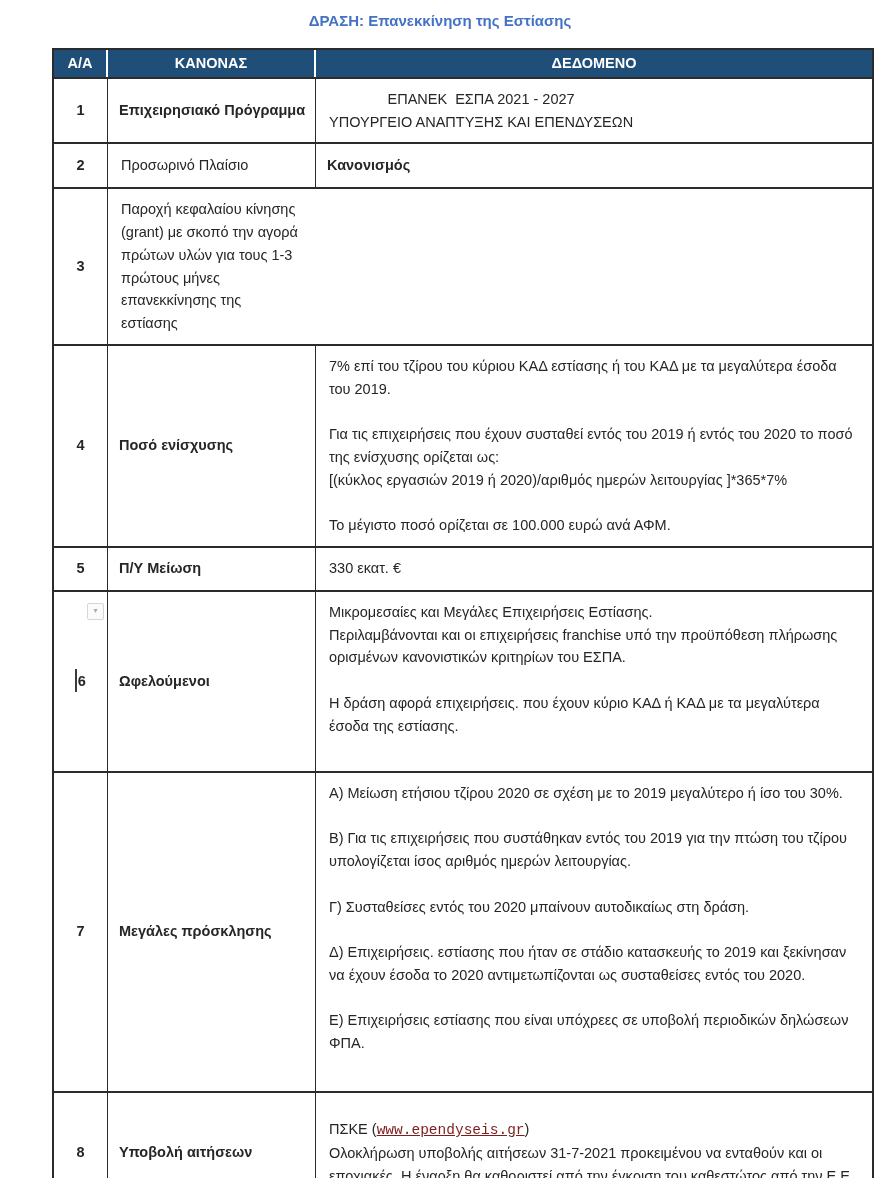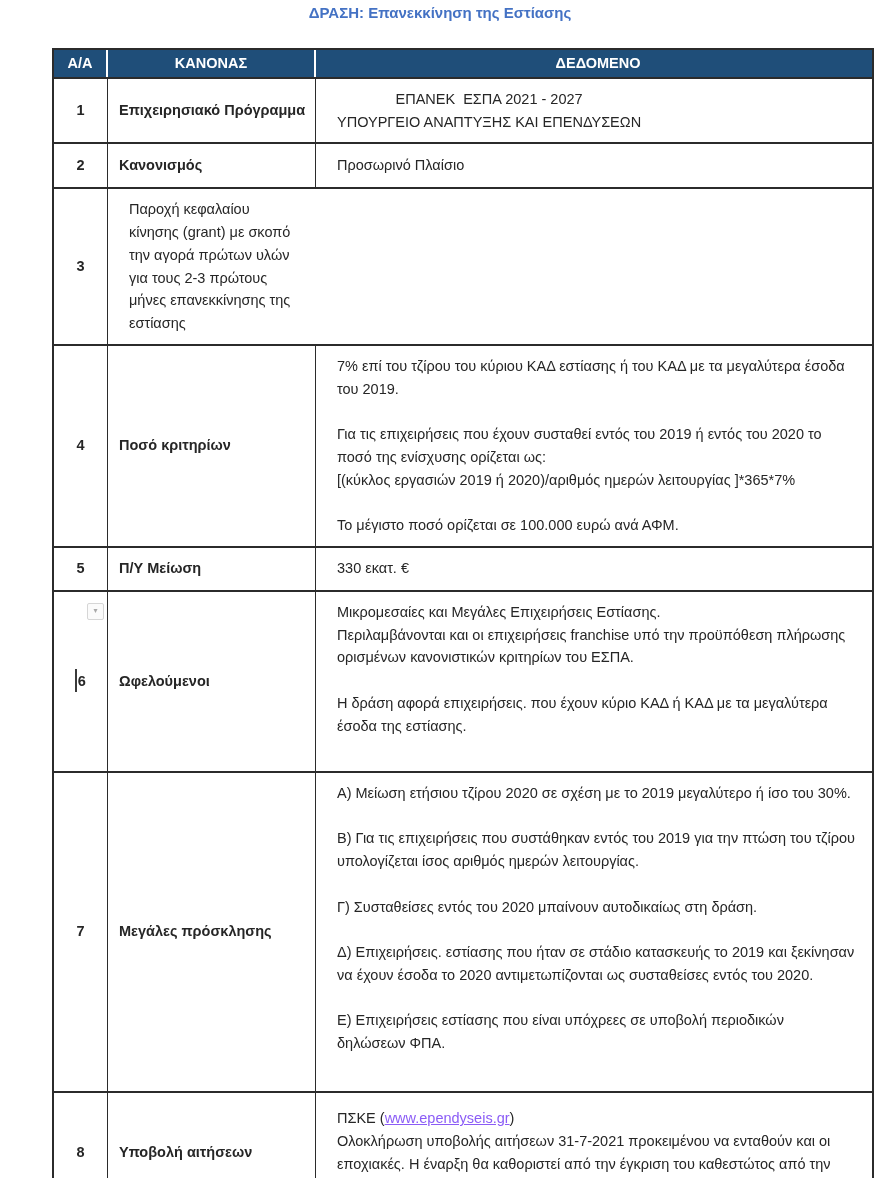--- a/index.html
+++ b/index.html
@@ -4,21 +4,21 @@
 <style>
   html,body{margin:0;padding:0;background:#ffffff;}
   body{
     width:880px;height:1178px;
     font-family:"Liberation Sans","DejaVu Sans",sans-serif;
     color:#262626;
     -webkit-font-smoothing:antialiased;
   }
   .page{position:relative;width:880px;height:1178px;overflow:hidden;}
   .doc-title{
-    padding-top:4px;
+    padding-top:12px;
     text-align:center;
     font-size:15px;
     font-weight:bold;
     color:#4472C4;
   }
   .tbl{
     position:absolute;left:52px;top:48px;width:822px;
     border:2px solid #2b2b2b;
     box-sizing:border-box;
     background:#fff;
@@ -29,21 +29,21 @@
     border-bottom:2px solid #2b2b2b;
     box-sizing:border-box;
   }
   .trow:last-child{border-bottom:none;}
   .cell{
     box-sizing:border-box;
     border-right:1px solid #2b2b2b;
     font-size:14.5px;
     line-height:1.57;
   }
-  .cell:last-child{border-right:none;margin-left:8px;}
+  .cell:last-child{border-right:none;}
   
   .thead{background:#1F4E79;min-height:25px;}
   .thead .cell{
     border-right:2px solid #ffffff;
     color:#ffffff;
     font-weight:bold;
     display:flex;align-items:center;justify-content:center;
     padding:2px 4px;
   }
   .thead .cell:last-child{border-right:none;}
@@ -69,21 +69,21 @@
   .h1{min-height:49px;}
   .h2{min-height:45px;}
   .h3{min-height:53px;}
   .h4{min-height:197px;}
   .h5{min-height:44px;}
   .h6{min-height:181px;}
   .h7{min-height:320px;}
   .h8{min-height:122px;}
   .h9{min-height:44px;}
   
-  a.doc-link{color:#8b5cf6;text-decoration:underline;cursor:pointer;}
+  a.doc-link{color:#7f1d1d;text-decoration:underline;cursor:pointer;font-family:Liberation Mono, monospace;}
   
   .marker{
     position:absolute;top:11px;right:3px;
     width:15px;height:15px;
     background:#fbfbfb;
     border:1px solid #d6d6d6;
     border-radius:2px;
     display:flex;align-items:center;justify-content:center;
     font-size:8px;color:#a9a9a9;
     line-height:1;
@@ -115,36 +115,36 @@
       <div class="cell c-num">1</div>
       <div class="cell c-rule">Επιχειρησιακό Πρόγραμμα</div>
       <div class="cell c-data mid center">
         <div class="txt">ΕΠΑΝΕΚ &nbsp;ΕΣΠΑ 2021 - 2027
 ΥΠΟΥΡΓΕΙΟ ΑΝΑΠΤΥΞΗΣ ΚΑΙ ΕΠΕΝΔΥΣΕΩΝ</div>
       </div>
     </div>
 
     <div class="trow h2">
       <div class="cell c-num">2</div>
+      <div class="cell c-data mid">
+        <div class="txt">Προσωρινό Πλαίσιο</div>
+      </div>
       <div class="cell c-rule">Κανονισμός</div>
-      <div class="cell c-data mid">
-        <div class="txt">Προσωρινό Πλαίσιο</div>
-      </div>
     </div>
 
     <div class="trow h3">
       <div class="cell c-num">3</div>
       <div class="cell c-data mid">
-        <div class="txt">Παροχή κεφαλαίου κίνησης (grant) με σκοπό την αγορά πρώτων υλών για τους 2-3 πρώτους μήνες επανεκκίνησης της εστίασης</div>
+        <div class="txt">Παροχή κεφαλαίου κίνησης (grant) με σκοπό την αγορά πρώτων υλών για τους 1-3 πρώτους μήνες επανεκκίνησης της εστίασης</div>
       </div>
     </div>
 
     <div class="trow h4">
       <div class="cell c-num">4</div>
-      <div class="cell c-rule">Ποσό κριτηρίων</div>
+      <div class="cell c-rule">Ποσό ενίσχυσης</div>
       <div class="cell c-data">
         <div class="txt">7% επί του τζίρου του κύριου ΚΑΔ εστίασης ή του ΚΑΔ με τα μεγαλύτερα έσοδα του 2019.
 
 Για τις επιχειρήσεις που έχουν συσταθεί εντός του 2019 ή εντός του 2020 το ποσό της ενίσχυσης ορίζεται ως:
 [(κύκλος εργασιών 2019 ή 2020)/αριθμός ημερών λειτουργίας ]*365*7%
 
 Το μέγιστο ποσό ορίζεται σε 100.000 ευρώ ανά ΑΦΜ.</div>
       </div>
     </div>
 

